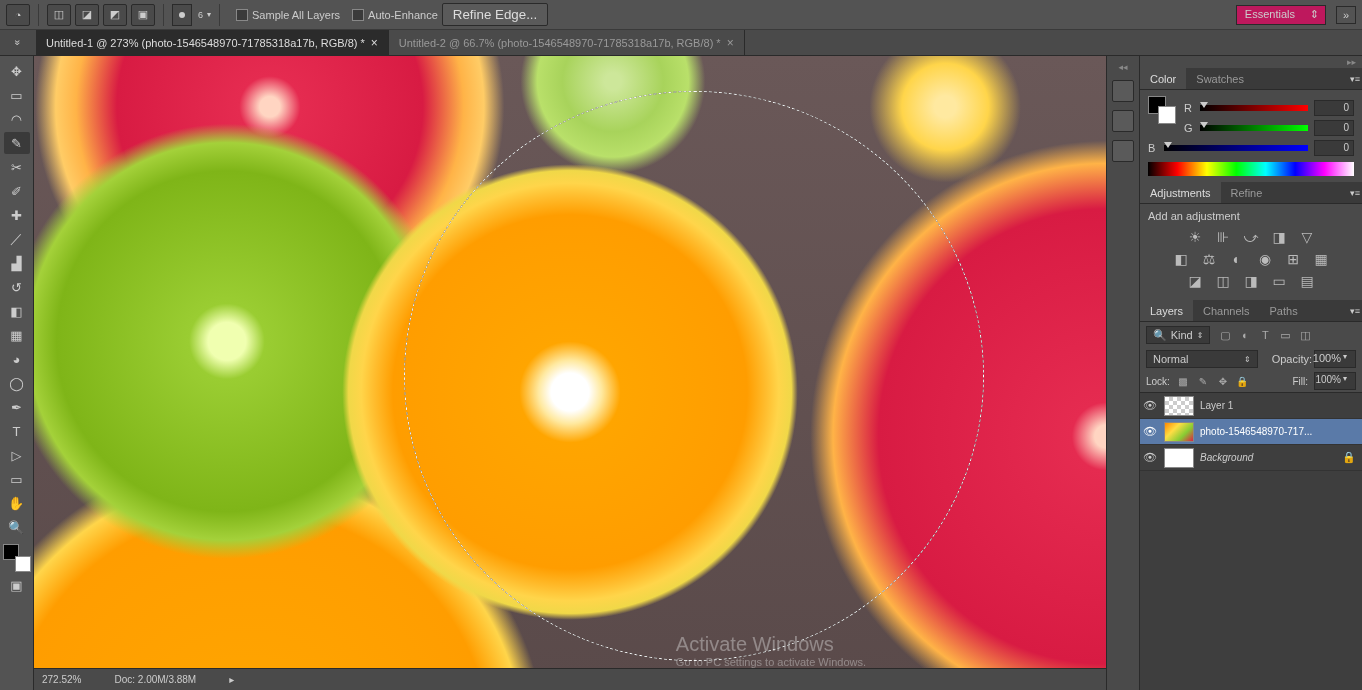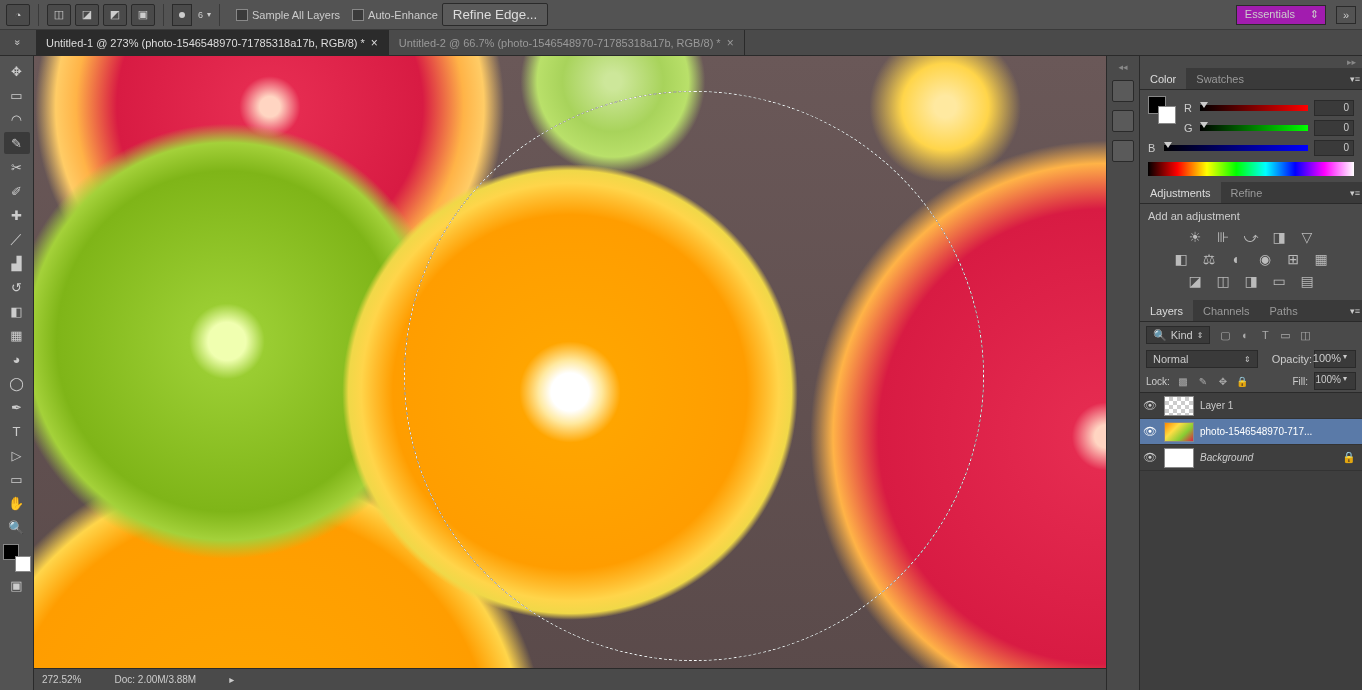--- a/index.html
+++ b/index.html
@@ -8,21 +8,21 @@
 
 .options-bar { height: 30px; background: #535353; border-bottom: 1px solid #3a3a3a; display: flex; align-items: center; padding: 0 6px; gap: 4px; }
 .opt-icon { width: 24px; height: 22px; background: #4a4a4a; border: 1px solid #2a2a2a; border-radius: 2px; display: flex; align-items: center; justify-content: center; }
 .opt-sep { width: 1px; height: 22px; background: #3a3a3a; margin: 0 4px; }
 .brush-size { width: 20px; height: 22px; border: 1px solid #2a2a2a; background: #4a4a4a; display: flex; align-items: center; justify-content: center; position: relative; }
 .brush-size .dot { width: 6px; height: 6px; background: #ccc; border-radius: 50%; }
 .brush-label { font-size: 9px; margin-left: 2px; }
 .chk { display: flex; align-items: center; gap: 4px; margin-left: 8px; }
 .chk-box { width: 12px; height: 12px; border: 1px solid #888; background: #3a3a3a; }
 .btn { background: #5a5a5a; border: 1px solid #2a2a2a; color: #ddd; padding: 3px 10px; border-radius: 2px; margin-left: 0; cursor: pointer; }
-.workspace-select { margin-left: auto; background: #a21caf; border: 1px solid #2a2a2a; color: #ccc; padding: 2px 30px 2px 8px; height: 20px; position: relative; }
+.workspace-select { margin-left: auto; background: #be185d; border: 1px solid #2a2a2a; color: #ccc; padding: 2px 30px 2px 8px; height: 20px; position: relative; }
 .workspace-select::after { content: "⇕"; position: absolute; right: 6px; }
 .expand-btn { width: 20px; height: 18px; border: 1px solid #2a2a2a; margin-left: 6px; display: flex; align-items: center; justify-content: center; }
 
 
 .tab-bar { height: 26px; background: #4a4a4a; border-bottom: 1px solid #2a2a2a; display: flex; align-items: stretch; }
 .tab-lead { width: 36px; display: flex; align-items: center; justify-content: center; background: #4a4a4a; position: relative; }
 .tab-lead::after { content: "»"; transform: rotate(90deg); font-size: 10px; }
 .tab { padding: 0 10px; display: flex; align-items: center; gap: 6px; font-size: 11px; cursor: pointer; border-right: 1px solid #2a2a2a; }
 .tab.active { background: #2b2b2b; color: #ddd; }
 .tab.inactive { color: #999; }
@@ -190,20 +190,24 @@
     <div class="tool-colors">
       <div class="fg"></div>
         <div class="bg"></div>
     </div>
     <div class="tool">▣</div>
   </div>
 
   <div class="canvas-area">
     <div class="citrus"></div>
     <div class="selection" style="left:370px; top:35px; width:580px; height:570px;"></div>
+    <div class="watermark">
+      <div class="wt">Activate Windows</div>
+      <div class="ws">Go to PC settings to activate Windows.</div>
+    </div>
     <div class="status-bar">
       <span>272.52%</span>
       <span>Doc: 2.00M/3.88M</span>
       <span>▸</span>
     </div>
   </div>
 
   <div class="dock">
     <div style="font-size:9px; color:#888;">◂◂</div>
     <div class="dock-icon"></div>

